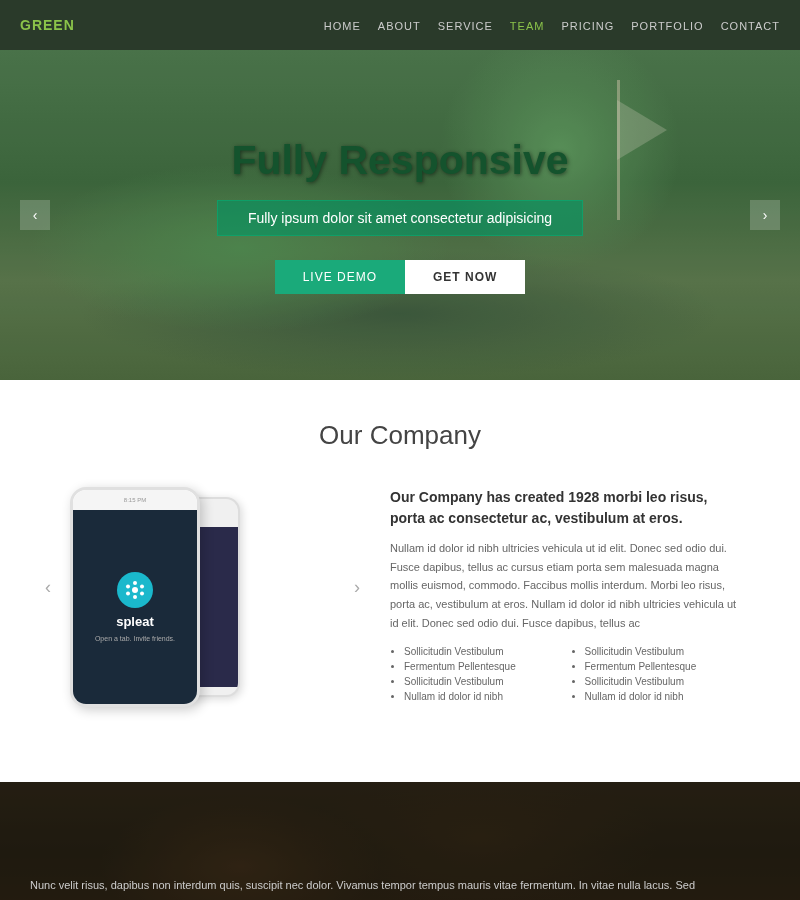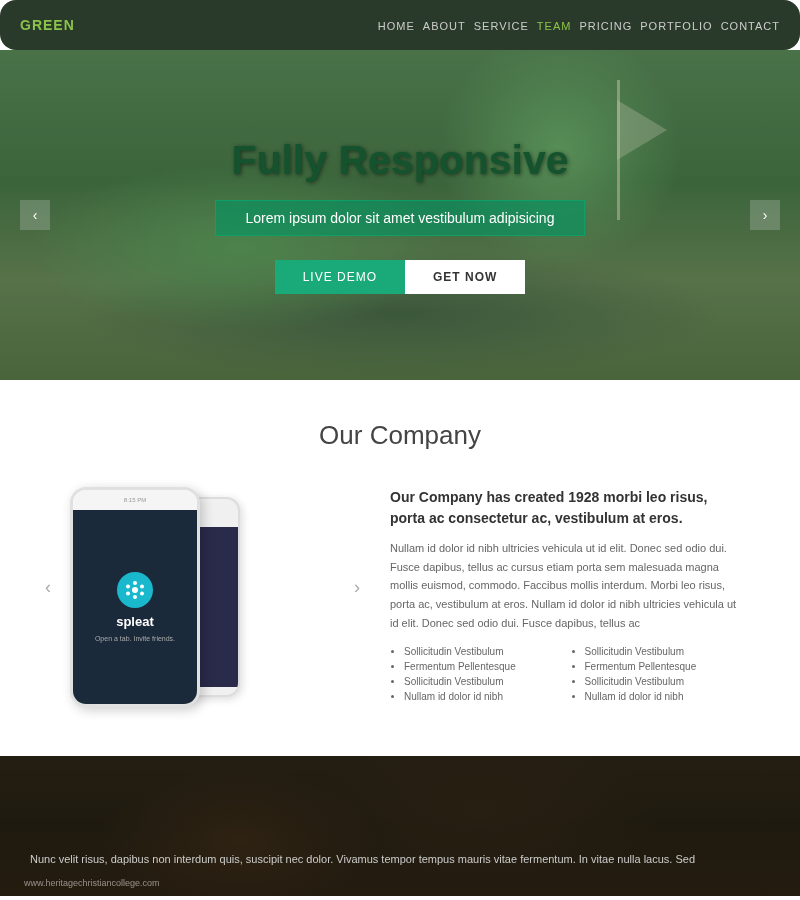--- a/index.html
+++ b/index.html
@@ -8,31 +8,30 @@
     
     .navbar {
       background-color: #2a3a2a;
       display: flex;
       align-items: center;
       justify-content: space-between;
       padding: 0 20px;
       height: 50px;
       position: relative;
       z-index: 10;
-      border-radius: 16px;
     }
     .navbar-brand {
       color: #8bc34a;
       font-size: 14px;
       font-weight: bold;
       letter-spacing: 1px;
     }
     .navbar-nav {
       display: flex;
-      gap: 8px;
+      gap: 17px;
       list-style: none;
     }
     .navbar-nav li a {
       color: #ccc;
       text-decoration: none;
       font-size: 11px;
       letter-spacing: 1px;
       text-transform: uppercase;
     }
     .navbar-nav li.active a { color: #8bc34a; }
@@ -139,21 +138,21 @@
       align-items: center;
       justify-content: center;
       z-index: 5;
     }
     .hero-arrow-left { left: 20px; }
     .hero-arrow-right { right: 20px; }
 
     
     .company-section {
       background: #fff;
-      padding: 40px 60px 50px;
+      padding: 40px 60px 76px;
     }
     .section-title {
       text-align: center;
       font-size: 26px;
       font-weight: 300;
       color: #444;
       margin-bottom: 36px;
     }
     .company-content {
       display: flex;
@@ -355,21 +354,21 @@
   </ul>
 </nav>
 
 <section class="hero">
   <div class="hero-landscape"></div>
   <div class="hero-boat"></div>
   <button class="hero-arrow hero-arrow-left">‹</button>
   <div class="hero-content">
     <h1 class="hero-title">Fully Responsive</h1>
     <div class="hero-subtitle-box">
-      <span class="hero-subtitle">Lorem ipsum dolor sit amet vestibulum adipisicing</span>
+      <span class="hero-subtitle">Fully ipsum dolor sit amet consectetur adipisicing</span>
     </div>
     <div class="hero-buttons">
       <button class="btn-live-demo">LIVE DEMO</button>
       <button class="btn-get-now">GET NOW</button>
     </div>
   </div>
   <button class="hero-arrow hero-arrow-right">›</button>
 </section>
 
 <section class="company-section">

